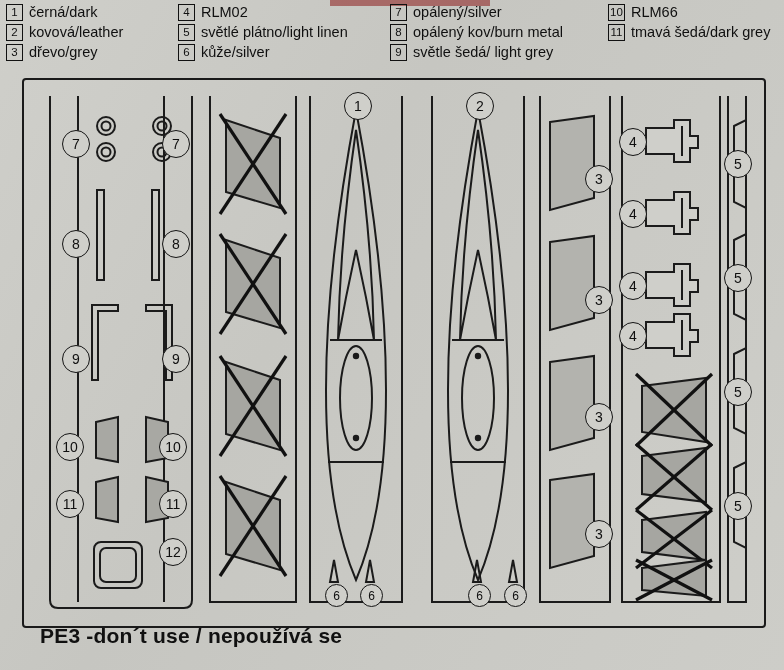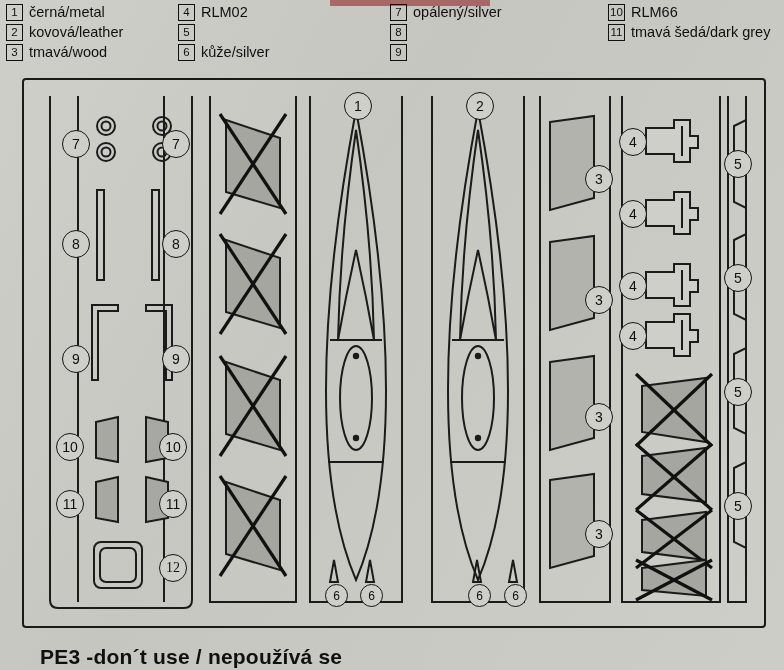--- a/index.html
+++ b/index.html
@@ -62,76 +62,79 @@
     border:1.8px solid #141414;
     background:#cfcfca;
     display:flex;align-items:center;justify-content:center;
     font-size:14px;line-height:14px;
     font-family:"Liberation Sans", sans-serif;
     z-index:5;
   }
   .badge.sm{width:21px;height:21px;font-size:12px;}
   
   #caption{
-    position:absolute;left:40px;top:645px;
+    position:absolute;left:40px;top:624px;
     font-size:21px;font-weight:bold;letter-spacing:0.2px;text-align:right;
   }
   .topstrip{
     position:absolute;left:330px;top:0px;width:160px;height:6px;
     background:#8c1b1b;opacity:0.55;
   }
 </style>
 </head>
 <body>
 
 <div id="sheet">
 
   <div class="topstrip"></div>
 
   <div id="legend">
     <div class="legend-cols">
       <div class="legend-col c1">
         <div class="legend-item">
           <span class="legend-num">1</span>
-          <span>černá/metal</span>
+          <span>černá/dark</span>
         </div>
         <div class="legend-item">
           <span class="legend-num">2</span>
           <span>kovová/leather</span>
         </div>
         <div class="legend-item">
           <span class="legend-num">3</span>
-          <span>tmavá/wood</span>
+          <span>dřevo/grey</span>
         </div>
       </div>
 
       <div class="legend-col c2">
         <div class="legend-item">
           <span class="legend-num">4</span>
           <span>RLM02</span>
         </div>
         <div class="legend-item">
           <span class="legend-num">5</span>
+          <span>světlé plátno/light linen</span>
         </div>
         <div class="legend-item">
           <span class="legend-num">6</span>
           <span>kůže/silver</span>
         </div>
       </div>
 
       <div class="legend-col c3">
         <div class="legend-item">
           <span class="legend-num">7</span>
           <span>opálený/silver</span>
         </div>
         <div class="legend-item">
           <span class="legend-num">8</span>
+          <span>opálený kov/burn metal</span>
         </div>
         <div class="legend-item">
           <span class="legend-num">9</span>
+          <span>světle šedá/ light grey</span>
         </div>
       </div>
 
       <div class="legend-col c4">
         <div class="legend-item">
           <span class="legend-num">10</span>
           <span>RLM66</span>
         </div>
         <div class="legend-item">
           <span class="legend-num">11</span>
@@ -298,21 +301,21 @@
       <div class="badge" style="left:28px;top:40px;">7</div>
       <div class="badge" style="left:128px;top:40px;">7</div>
       <div class="badge" style="left:28px;top:140px;">8</div>
       <div class="badge" style="left:128px;top:140px;">8</div>
       <div class="badge" style="left:28px;top:255px;">9</div>
       <div class="badge" style="left:128px;top:255px;">9</div>
       <div class="badge" style="left:22px;top:343px;">10</div>
       <div class="badge" style="left:125px;top:343px;">10</div>
       <div class="badge" style="left:22px;top:400px;">11</div>
       <div class="badge" style="left:125px;top:400px;">11</div>
-      <div class="badge" style="left:125px;top:464px;font-family:Liberation Serif, serif;">12</div>
+      <div class="badge" style="left:125px;top:448px;">12</div>
 
       <div class="badge" style="left:310px;top:2px;">1</div>
       <div class="badge" style="left:432px;top:2px;">2</div>
 
       <div class="badge sm" style="left:291px;top:494px;">6</div>
       <div class="badge sm" style="left:326px;top:494px;">6</div>
       <div class="badge sm" style="left:434px;top:494px;">6</div>
       <div class="badge sm" style="left:470px;top:494px;">6</div>
 
       <div class="badge" style="left:551px;top:75px;">3</div>

